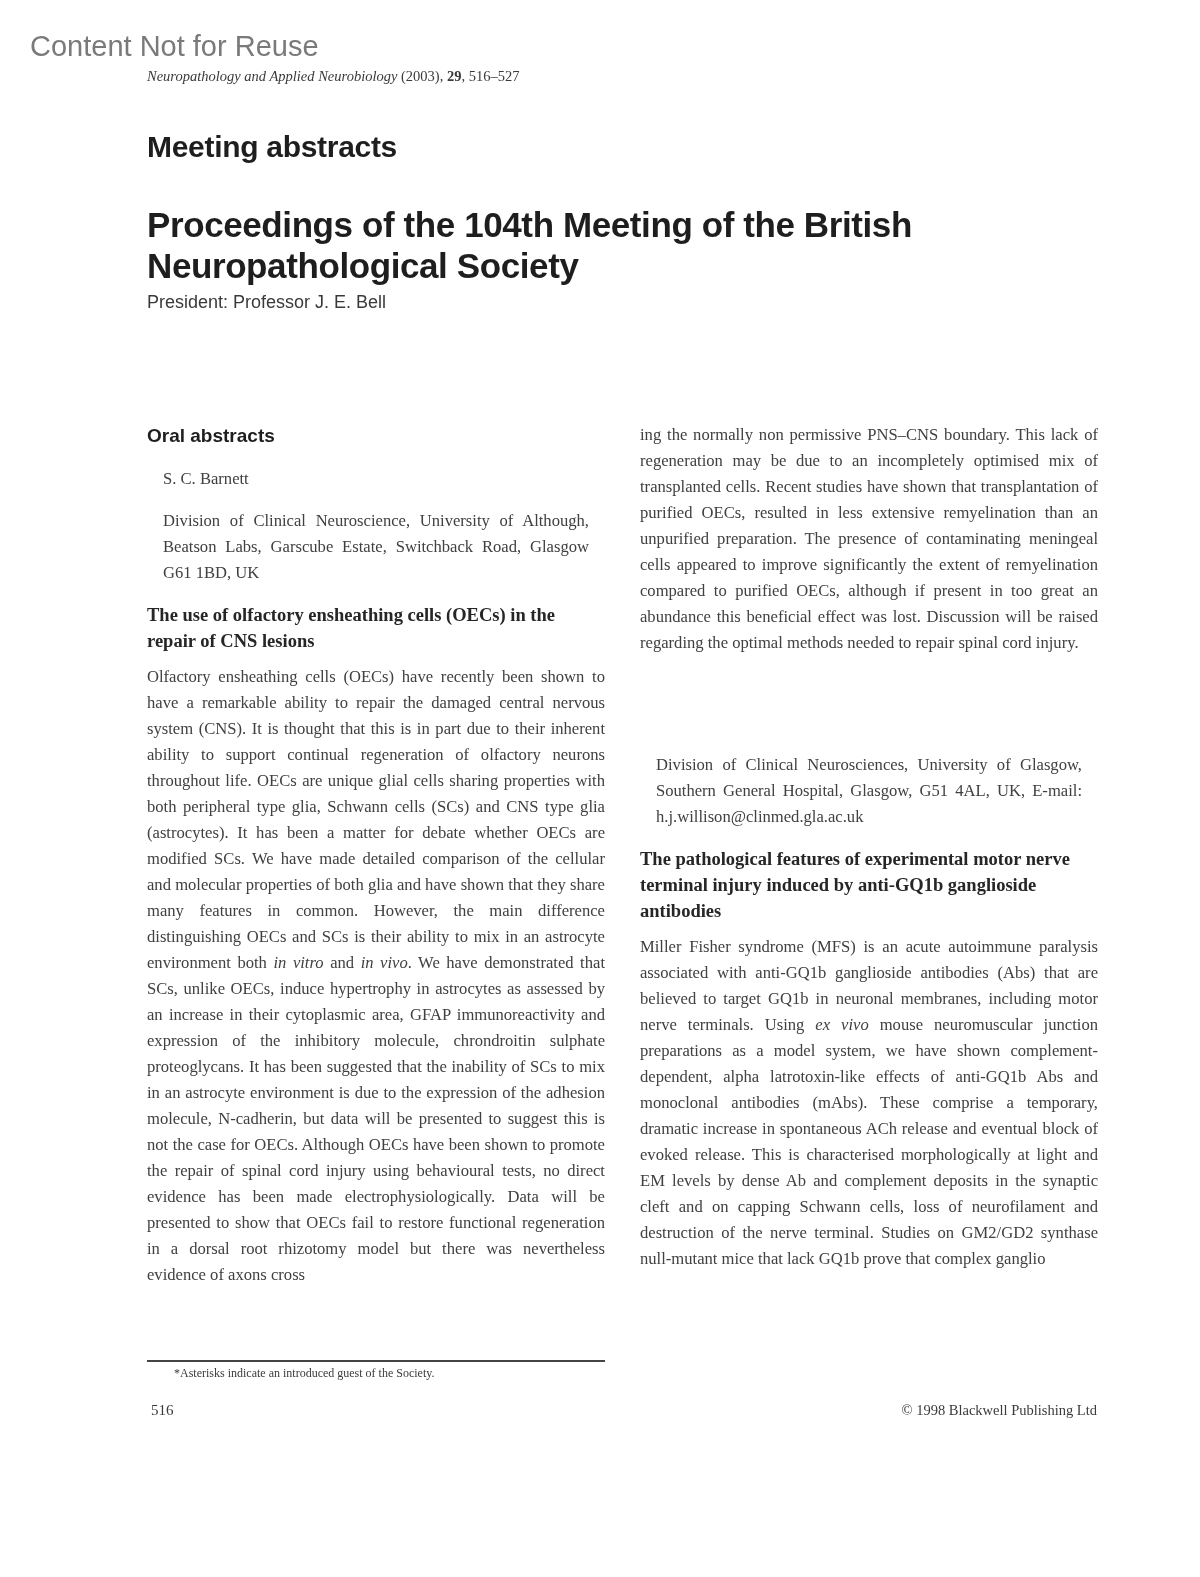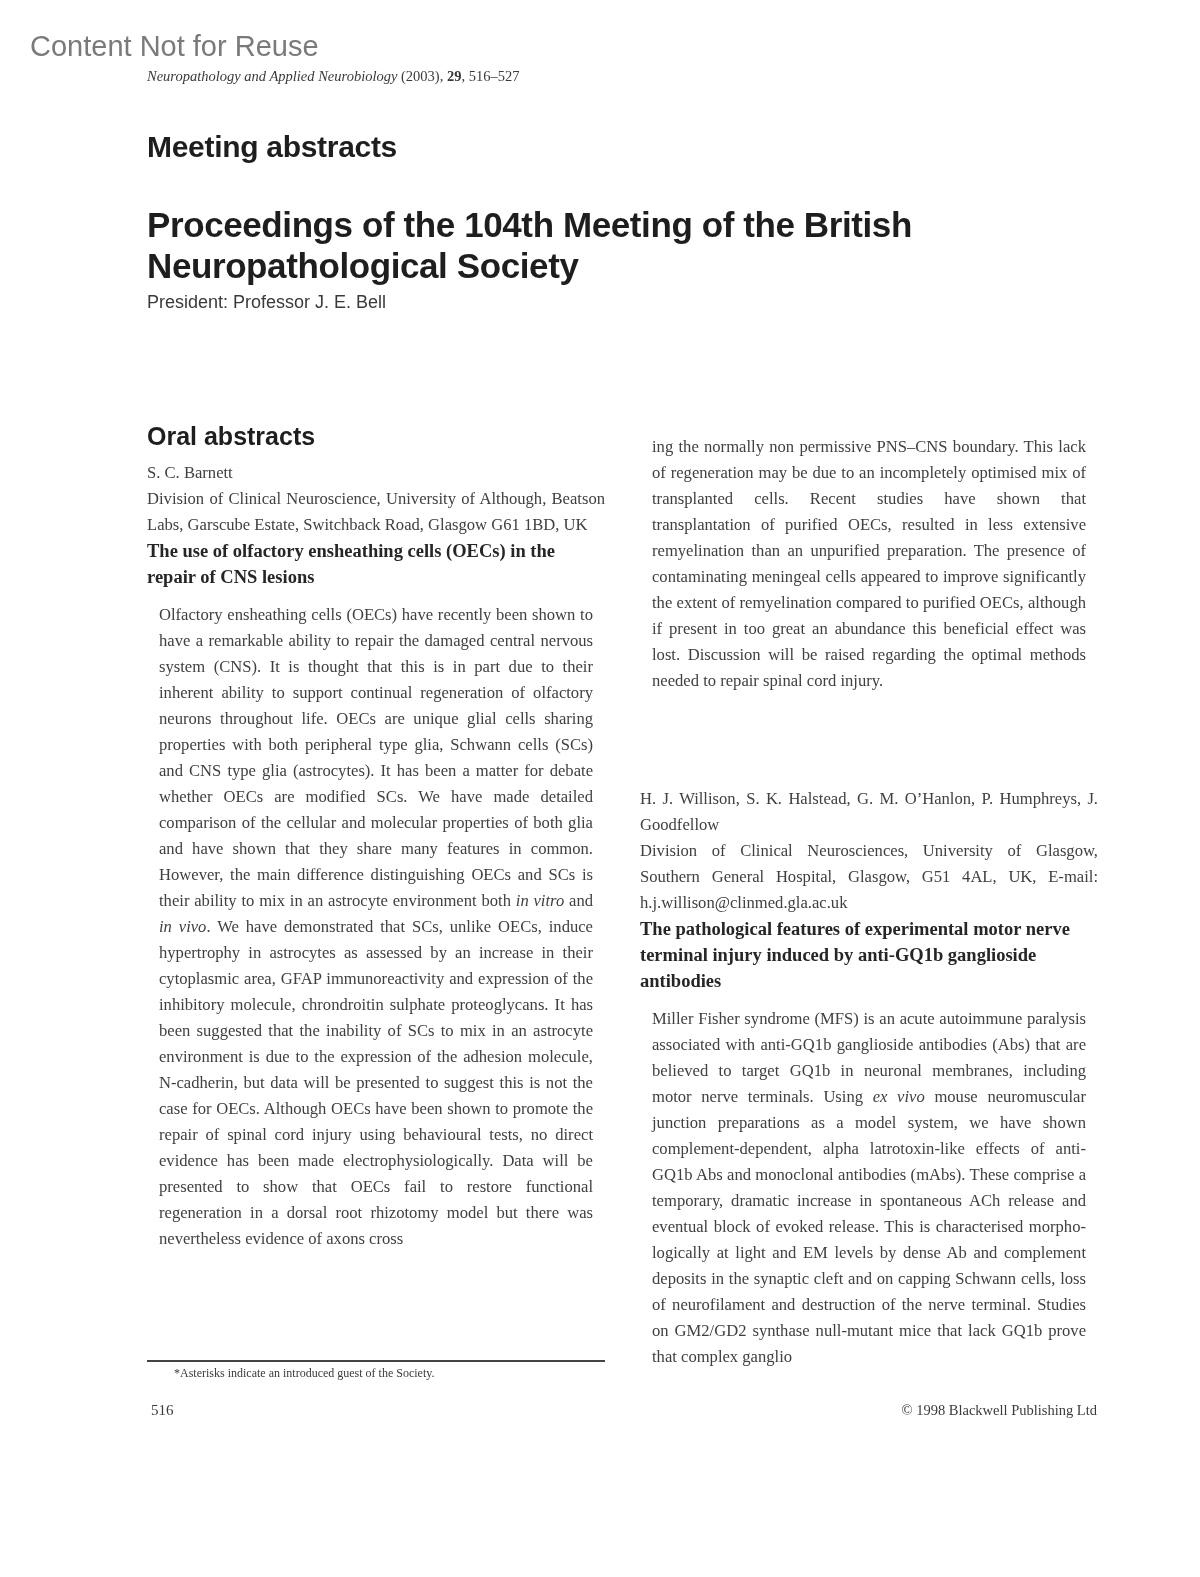--- a/index.html
+++ b/index.html
@@ -30,30 +30,30 @@
       position: absolute; left: 147px; top: 292px;
       font-family: "Liberation Sans", sans-serif; font-size: 18px; color: #3a3a3a;
     }
     .col {
       position: absolute; top: 422px; width: 458px;
       font-family: "Liberation Serif", serif; font-size: 16.6px; line-height: 26px; color: #404040;
     }
     .col-left { left: 147px; }
     .col-right { left: 640px; }
     .subhead {
-      font-family: "Liberation Sans", sans-serif; font-weight: bold; font-size: 25px; color: #1e1e1e;
+      font-family: "Liberation Sans", sans-serif; font-weight: bold; font-size: 19px; color: #1e1e1e;
       line-height: 28px; margin: 0 0 10px 0;
     }
-    .authors, .affil { margin: 0; text-align: justify; }
+    .authors, .affil { margin: 16px; text-align: justify; }
     .affil { text-align: justify; }
     .abs-title {
       font-family: Liberation Serif, serif; font-weight: bold; font-size: 18.5px; line-height: 26px; color: #262626;
       margin: 0 0 10px 0;
     }
-    .body-text { margin: 12px; text-align: justify; hyphens: manual; }
+    .body-text { margin: 0; text-align: justify; hyphens: manual; }
     .body-text em { font-style: italic; }
     .gap { height: 80px; }
     .footnote-rule {
       position: absolute; left: 147px; top: 1360px; width: 458px; height: 0;
       border-top: 2px solid #444;
     }
     .footnote {
       position: absolute; left: 138px; top: 1366px;
       font-family: "Liberation Serif", serif; font-size: 12px; color: #3a3a3a; margin-left: 36px;
     }
@@ -84,21 +84,20 @@
   <div class="subhead">Oral abstracts</div>
   <p class="authors">S. C. Barnett</p>
   <p class="affil">Division of Clinical Neuroscience, University of Although, Beatson Labs, Garscube Estate, Switchback Road, Glasgow G61 1BD, UK</p>
   <div class="abs-title">The use of olfactory ensheathing cells (OECs) in the repair of CNS lesions</div>
   <p class="body-text"><span>Olfactory ensheathing cells (OECs) have recently been shown to have a remarkable ability to repair the damaged central nervous system (CNS). It is thought that this is in part due to their inherent ability to support continual regeneration of olfactory neurons throughout life. OECs are unique glial cells sharing properties with both periph­eral type glia, Schwann cells (SCs) and CNS type glia (astrocytes). It has been a matter for debate whether OECs are modified SCs. We have made detailed comparison of the cellular and molecular properties of both glia and have shown that they share many features in common. However, the main difference distinguishing OECs and SCs is their ability to mix in an astrocyte environment both </span><em>in vitro</em><span> and </span><em>in vivo</em><span>. We have demonstrated that SCs, unlike OECs, induce hypertrophy in astrocytes as assessed by an increase in their cytoplasmic area, GFAP immunoreactiv­ity and expression of the inhibitory molecule, chron­droitin sulphate proteoglycans. It has been suggested that the inability of SCs to mix in an astrocyte environment is due to the expression of the adhesion molecule, N-cadherin, but data will be presented to suggest this is not the case for OECs. Although OECs have been shown to promote the repair of spinal cord injury using behavioural tests, no direct evidence has been made electrophysiologi­cally. Data will be presented to show that OECs fail to restore functional regeneration in a dorsal root rhizotomy model but there was nevertheless evidence of axons cross­</span></p>
 </div>
 
 <div class="col col-right">
   <p class="body-text">ing the normally non permissive PNS–CNS boundary. This lack of regeneration may be due to an incompletely opti­mised mix of transplanted cells. Recent studies have shown that transplantation of purified OECs, resulted in less extensive remyelination than an unpurified prepara­tion. The presence of contaminating meningeal cells appeared to improve significantly the extent of remyelina­tion compared to purified OECs, although if present in too great an abundance this beneficial effect was lost. Discus­sion will be raised regarding the optimal methods needed to repair spinal cord injury.</p>
   <div class="gap"></div>
-  <p class="authors">H. J. Willison, S. K. Halstead, G. M. O’Hanlon, P. Humphreys, J. Goodfellow</p>
   <p class="affil">Division of Clinical Neurosciences, University of Glasgow, Southern General Hospital, Glasgow, G51 4AL, UK, E-mail: h.j.willison@clinmed.gla.ac.uk</p>
   <div class="abs-title">The pathological features of experimental motor nerve terminal injury induced by anti-GQ1b ganglioside antibodies</div>
   <p class="body-text"><span>Miller Fisher syndrome (MFS) is an acute autoimmune paralysis associated with anti-GQ1b ganglioside antibod­ies (Abs) that are believed to target GQ1b in neuronal membranes, including motor nerve terminals. Using </span><em>ex vivo</em><span> mouse neuromuscular junction preparations as a model system, we have shown complement-dependent, alpha latrotoxin-like effects of anti-GQ1b Abs and mono­clonal antibodies (mAbs). These comprise a temporary, dramatic increase in spontaneous ACh release and even­tual block of evoked release. This is characterised morpho­logically at light and EM levels by dense Ab and complement deposits in the synaptic cleft and on capping Schwann cells, loss of neurofilament and destruction of the nerve terminal. Studies on GM2/GD2 synthase null-mutant mice that lack GQ1b prove that complex ganglio­</span></p>
 </div>
 
 <div class="footnote-rule"></div>
 <div class="footnote">*Asterisks indicate an introduced guest of the Society.</div>
 <div class="page-number">516</div>
 <div class="copyright">© 1998 Blackwell Publishing Ltd</div>
 

